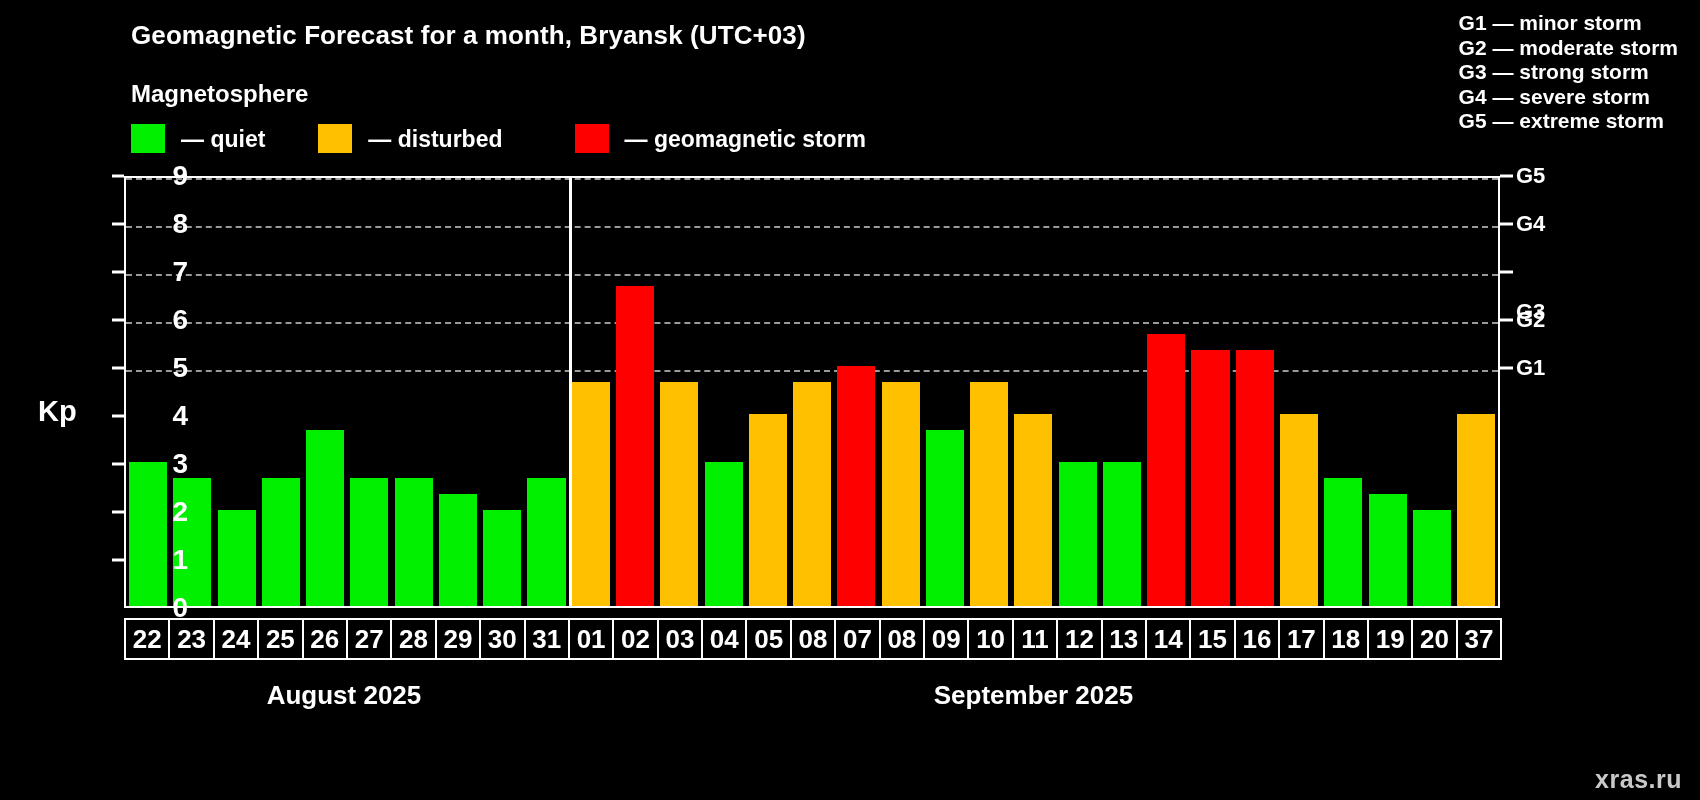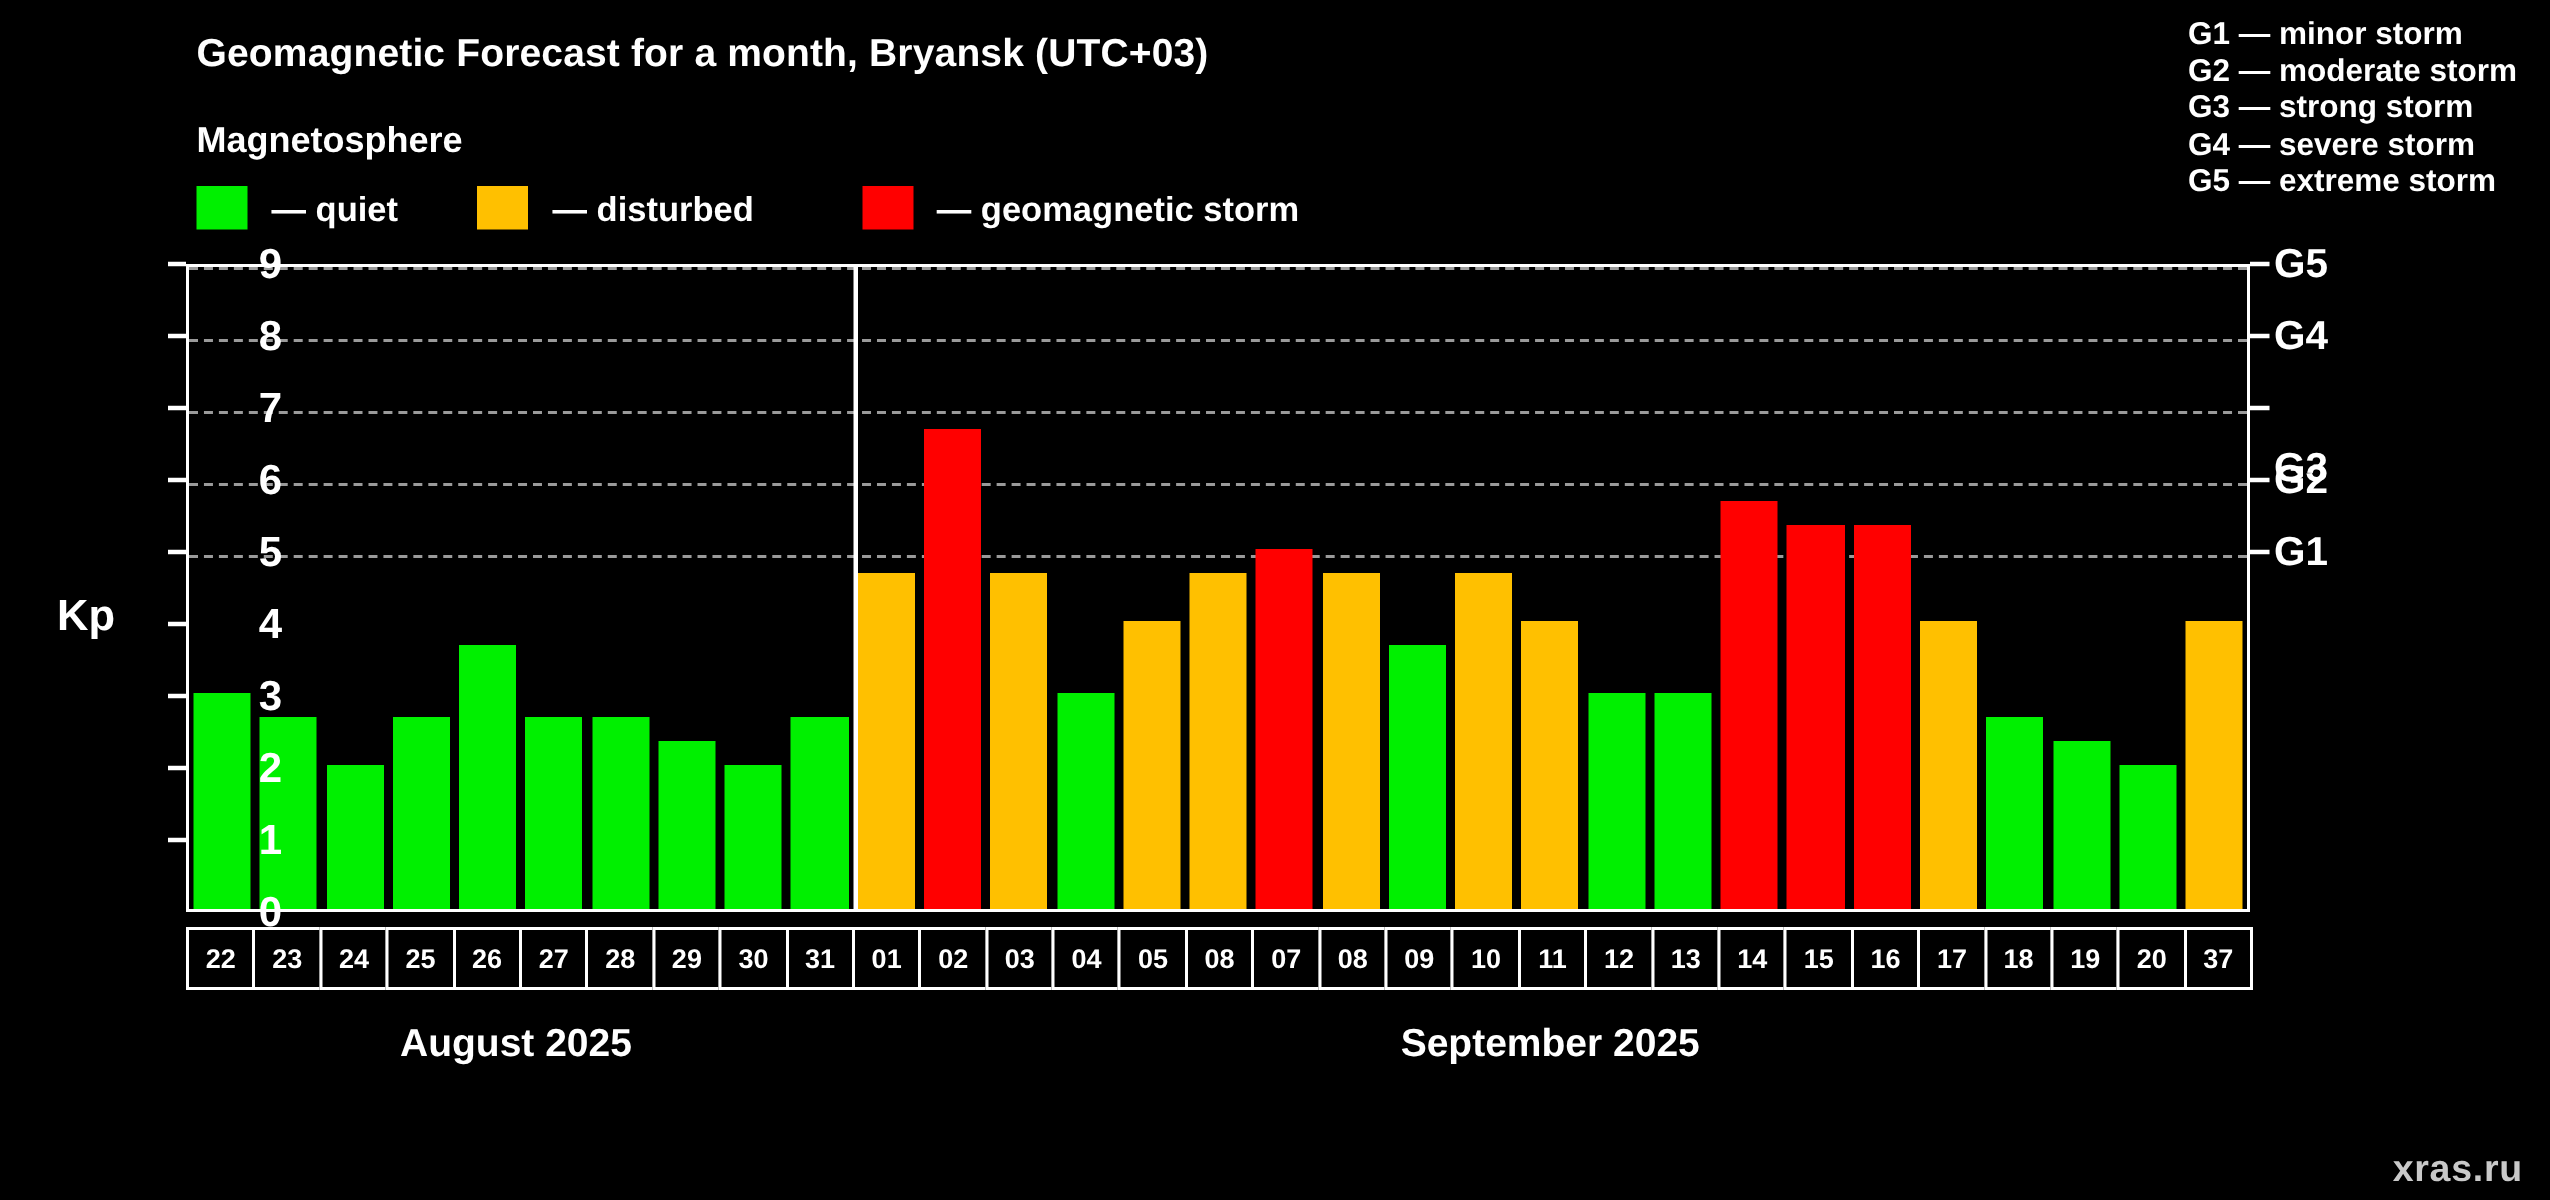--- a/index.html
+++ b/index.html
@@ -77,21 +77,21 @@
     position: absolute; right: 1512px;
     font-size: 28px; font-weight: bold; text-align: right;
     width: 60px; transform: translateY(-50%);
   }
   .ytick-mark {
     position: absolute; left: 112px; width: 12px; height: 0;
     border-top: 3px solid #fff; transform: translateY(-50%);
   }
   .gtick {
     position: absolute; left: 1516px;
-    font-size: 27px; font-weight: bold; text-align: left;
+    font-size: 22px; font-weight: bold; text-align: left;
     transform: translateY(-50%); white-space: nowrap;
   }
   .gtick-mark {
     position: absolute; left: 1500px; width: 13px; height: 0;
     border-top: 3px solid #fff; transform: translateY(-50%);
   }
   .kp-axis-name {
     position: absolute; left: 38px; top: 395px;
     font-size: 29px; font-weight: bold;
   }
@@ -100,21 +100,21 @@
   #dates {
     position: absolute; left: 124px; top: 618px;
     width: 1376px; height: 42px;
     display: flex;
   }
   .date-cell {
     flex: 1 1 0;
     border: 2px solid #fff;
     margin-right: -2px;
     display: flex; align-items: center; justify-content: center;
-    font-size: 18px; font-weight: bold;
+    font-size: 26px; font-weight: bold;
     background: #000;
   }
 
   
   .month-cap {
     position: absolute; top: 680px;
     font-size: 26px; font-weight: bold;
     text-align: center; white-space: nowrap;
   }
   #month-aug { left: 124px; width: 440px; }

